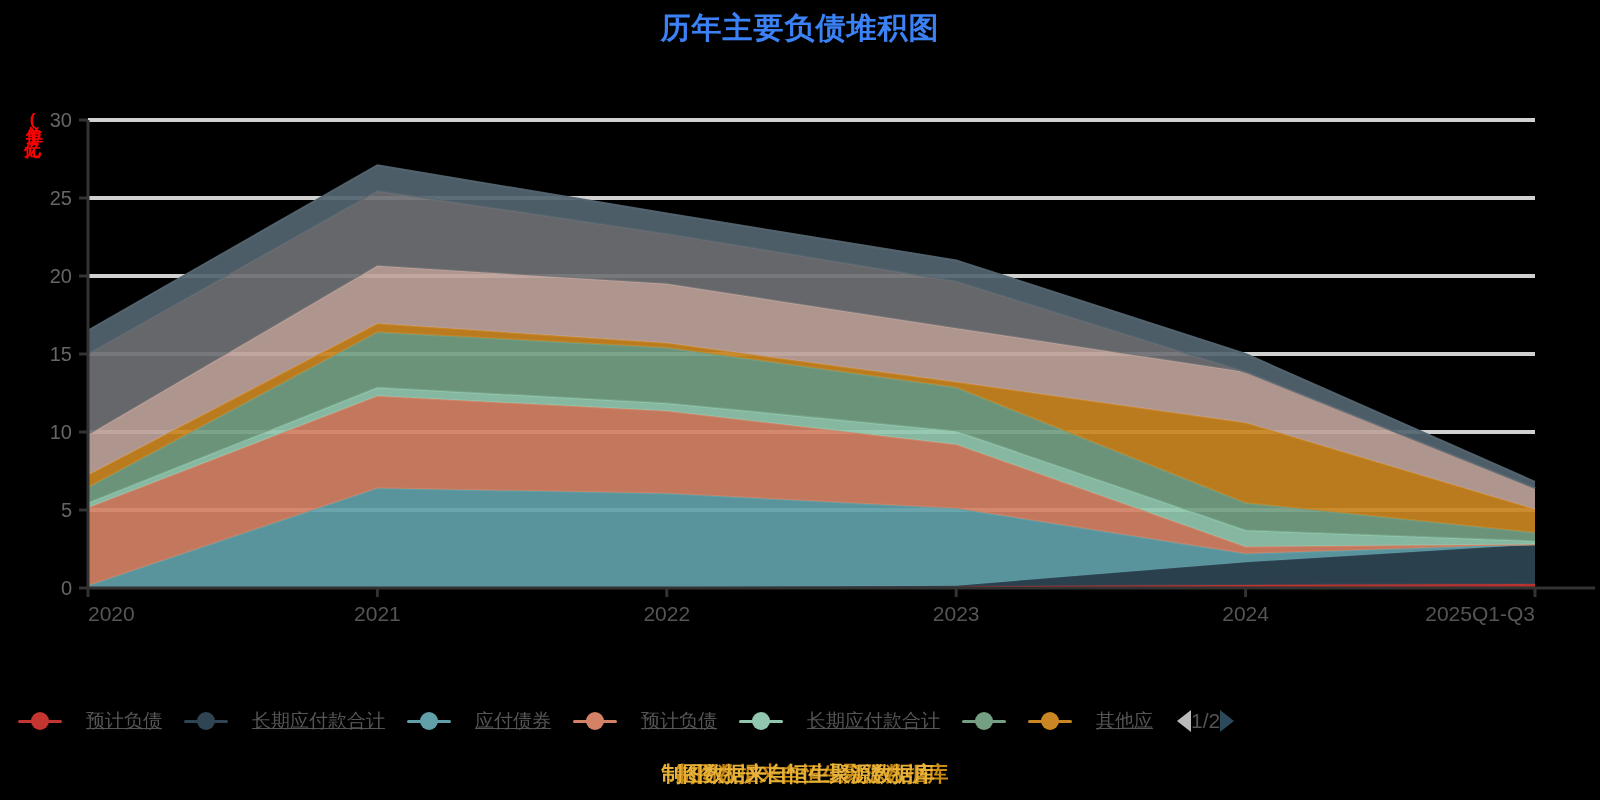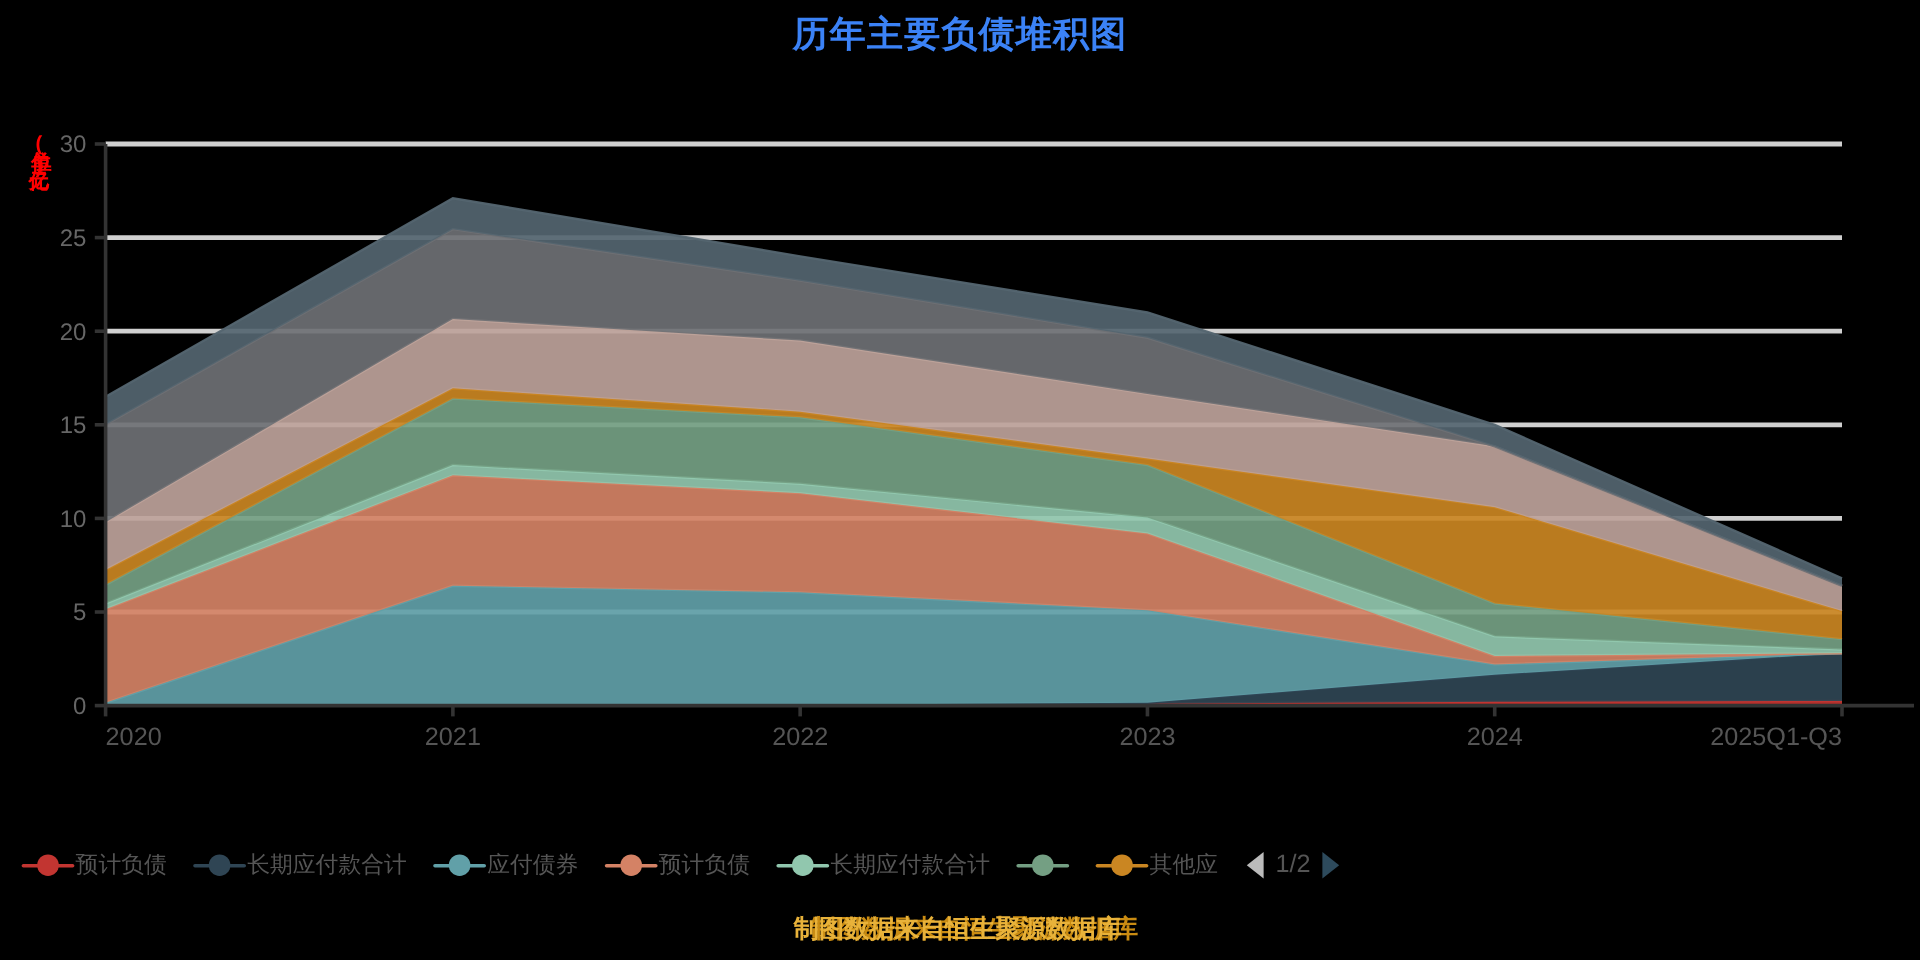--- a/index.html
+++ b/index.html
@@ -39,27 +39,27 @@
     padding-left:18px;box-sizing:border-box;
   }
   .legend-item{display:flex;align-items:center;margin-right:22px;white-space:nowrap;}
   .legend-mark{position:relative;width:44px;height:22px;flex:0 0 auto;}
   .legend-mark .bar{
     position:absolute;top:10px;left:0;width:44px;height:3px;border-radius:2px;
   }
   .legend-mark .dot{
     position:absolute;top:2px;left:13px;width:18px;height:18px;border-radius:50%;
   }
-  .legend-label{font-size:19px;color:#555555;margin-left:1px;}
+  .legend-label{font-size:19px;color:#555555;margin-left:24px;text-decoration:underline;}
 
   .pager{display:flex;align-items:center;margin-left:2px;}
   .pg-arrow{width:0;height:0;border-top:11px solid transparent;border-bottom:11px solid transparent;}
   .pg-prev{border-right:14px solid #bbbbbb;}
   .pg-next{border-left:14px solid #2d4a5c;}
-  .pg-text{font-size:21px;color:#555555;margin:0 10px;}
+  .pg-text{font-size:21px;color:#555555;margin:0 0;}
 
   
   .watermark{
     position:absolute;left:12px;top:760px;width:1600px;height:40px;overflow:hidden;
     text-align:center;
   }
   .watermark span{
     position:absolute;left:0;width:1600px;text-align:center;
     font-size:21px;font-weight:bold;color:#d99a10;letter-spacing:0px;
   }

